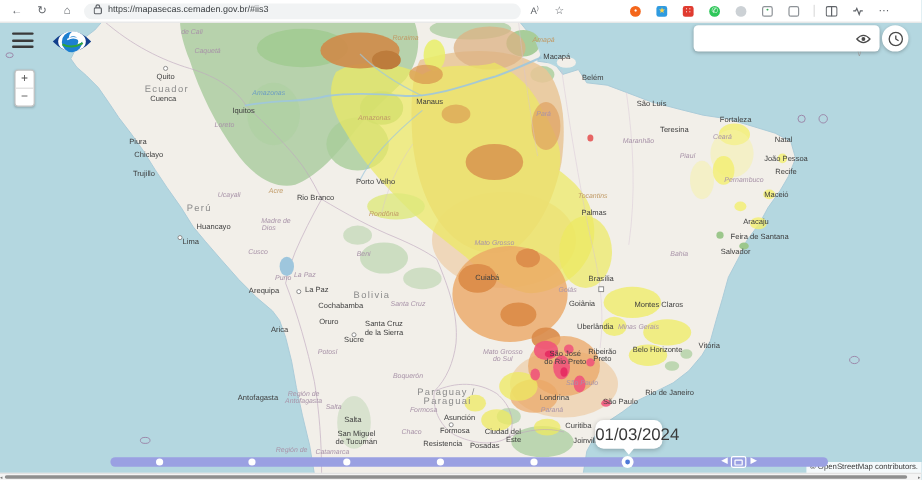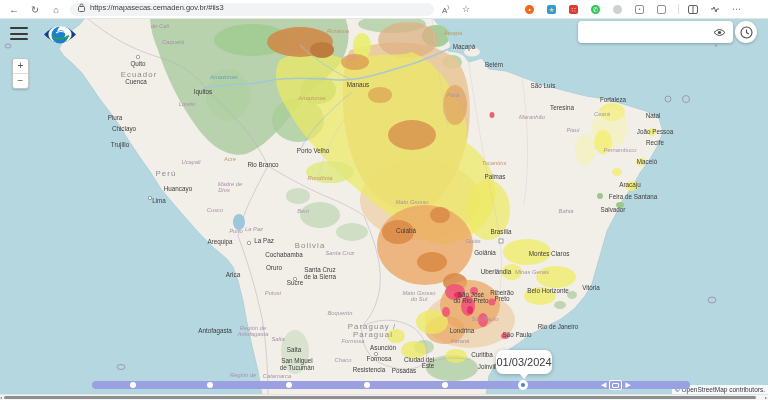--- a/index.html
+++ b/index.html
@@ -62,21 +62,21 @@
   .sdot.selected{top:-1px;width:10px;height:10px;display:flex;align-items:center;justify-content:center}
   .sdot.selected i{display:block;width:4px;height:4px;border-radius:50%;background:#4d79d8}
   .tl-nav{position:absolute;left:509px;top:-2px;display:flex;align-items:center;gap:3px;height:12px}
   .tl-nav .arr{color:#fff;font-size:7px;line-height:12px;cursor:pointer}
   .tl-cal{width:11px;height:8px;border:1.2px solid #fff;border-radius:2px;cursor:pointer;
     display:flex;align-items:center;justify-content:center}
   .tl-cal i{display:block;width:5px;height:3px;border:1px solid #fff;border-radius:1px}
 
   .tooltip{position:absolute;left:496px;top:350px;width:56px;height:24px;background:#fff;
     border-radius:7px;box-shadow:0 1px 4px rgba(0,0,0,.25);z-index:23;text-align:center;
-    line-height:24px;font-size:11px;color:#3a3a3a}
+    line-height:24px;font-size:14px;color:#3a3a3a}
   .tooltip:after{content:"";position:absolute;left:50%;bottom:-5px;margin-left:-5px;
     border-left:5px solid transparent;border-right:5px solid transparent;border-top:6px solid #fff}
 
   .attribution{position:absolute;right:0;bottom:5px;height:10px;line-height:10px;z-index:21;
     background:rgba(255,255,255,.85);font-size:6.5px;color:#3a3a3a;padding:0 3px}
 
   
   .scrollbar{position:absolute;left:0;right:0;bottom:0;height:5px;background:#f4f4f4;
     border-top:1px solid #e2e2e2;z-index:40}
   .scrollbar .thumb{position:absolute;left:4px;right:12px;top:1px;height:3px;background:#8f8f8f;border-radius:2px;cursor:pointer}

